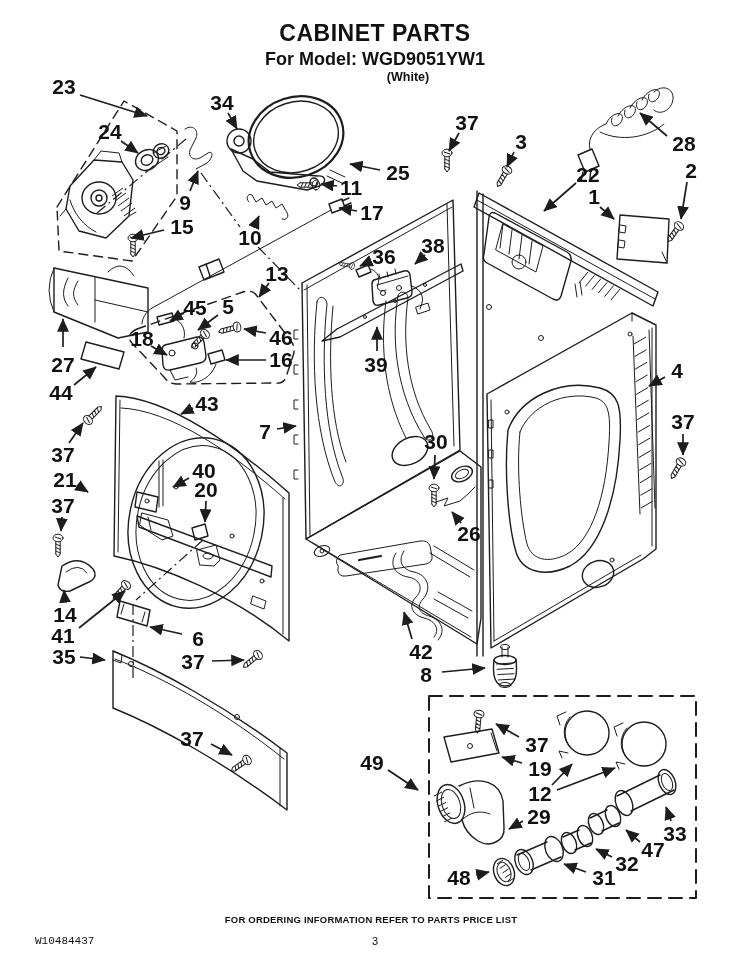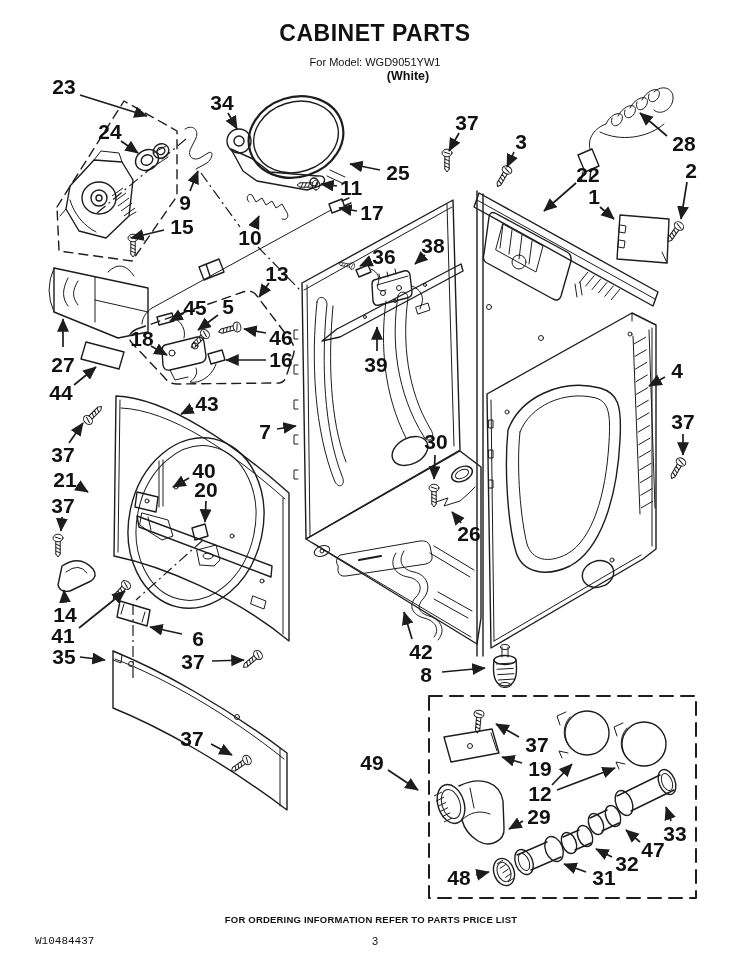--- a/index.html
+++ b/index.html
@@ -1,20 +1,20 @@
 <!DOCTYPE html>
 <html><head>
 <meta charset="utf-8">
 <style>
   html,body{margin:0;padding:0;background:#fff;}
   body{width:750px;height:971px;position:relative;overflow:hidden;
        font-family:"Liberation Sans",sans-serif;color:#111;}
   .header{position:absolute;top:20px;left:0;width:750px;text-align:center;line-height:1.15;}
   .title{font-size:23px;font-weight:bold;letter-spacing:.5px;}
-  .model-line{font-size:11px;font-weight:normal;margin-top:10px;}
+  .model-line{font-size:18px;font-weight:bold;margin-top:3px;}
   .finish-line{font-size:12.5px;font-weight:bold;transform:translateX(33px);}
   .footer-note{position:absolute;top:914px;left:0;width:742px;text-align:center;
                font-size:9.5px;font-weight:bold;letter-spacing:.2px;}
   .doc-number{position:absolute;top:935px;left:35px;font-size:11px;font-family:Liberation Mono, monospace;}
   .page-number{position:absolute;top:935px;left:0;width:750px;text-align:center;font-size:11px;}
   svg{position:absolute;top:0;left:0;}
   .art{stroke:#1d1d1d;fill:none;stroke-width:1.4;stroke-linejoin:round;stroke-linecap:round;}
   .thin{stroke-width:1;}
   .thick{stroke-width:2.2;}
   .dash{stroke-dasharray:9 6;}

